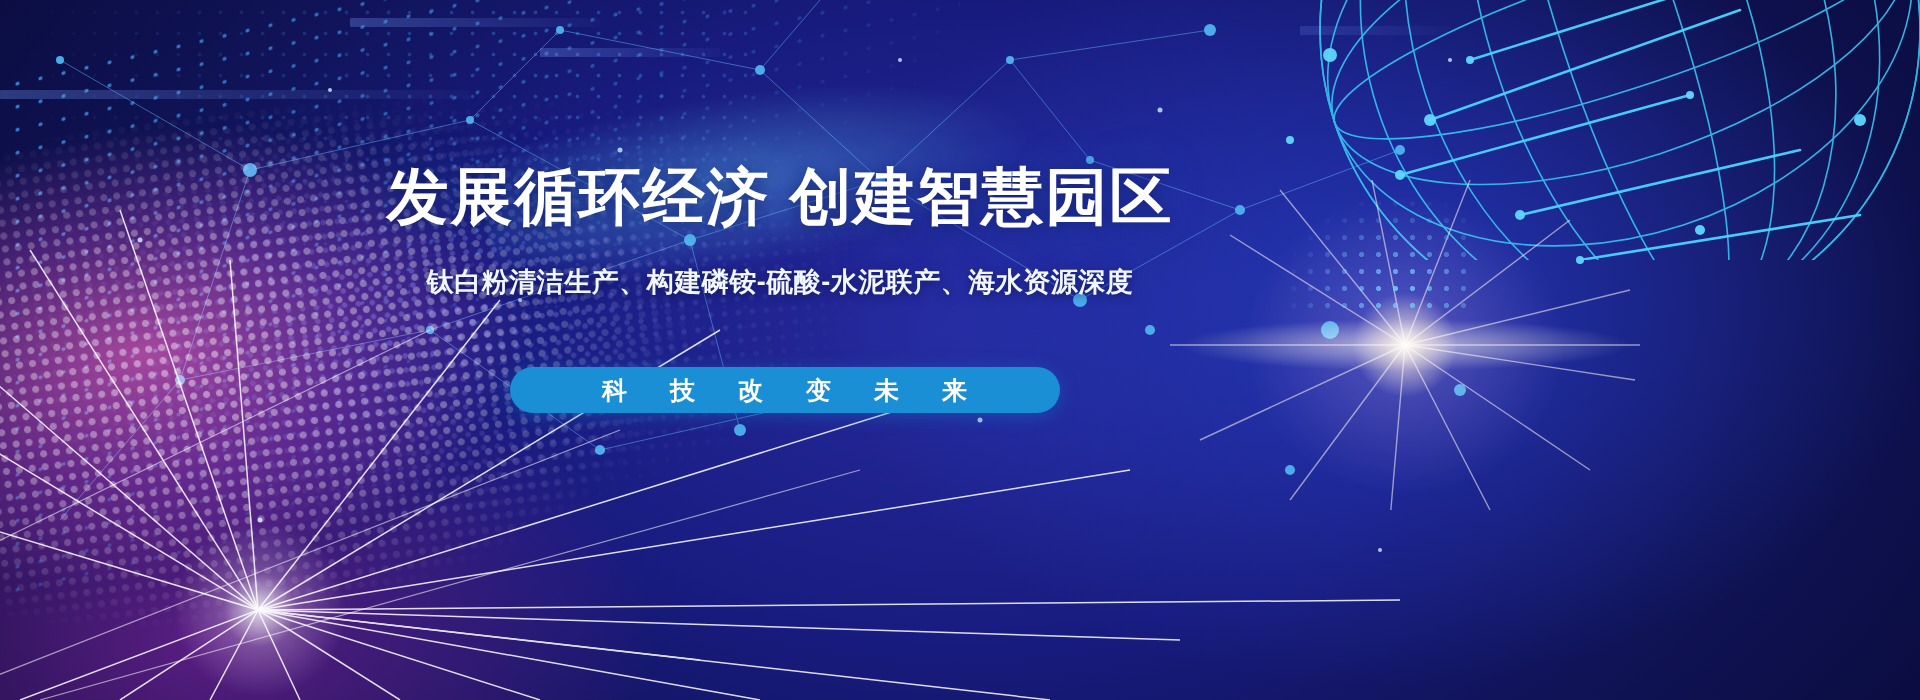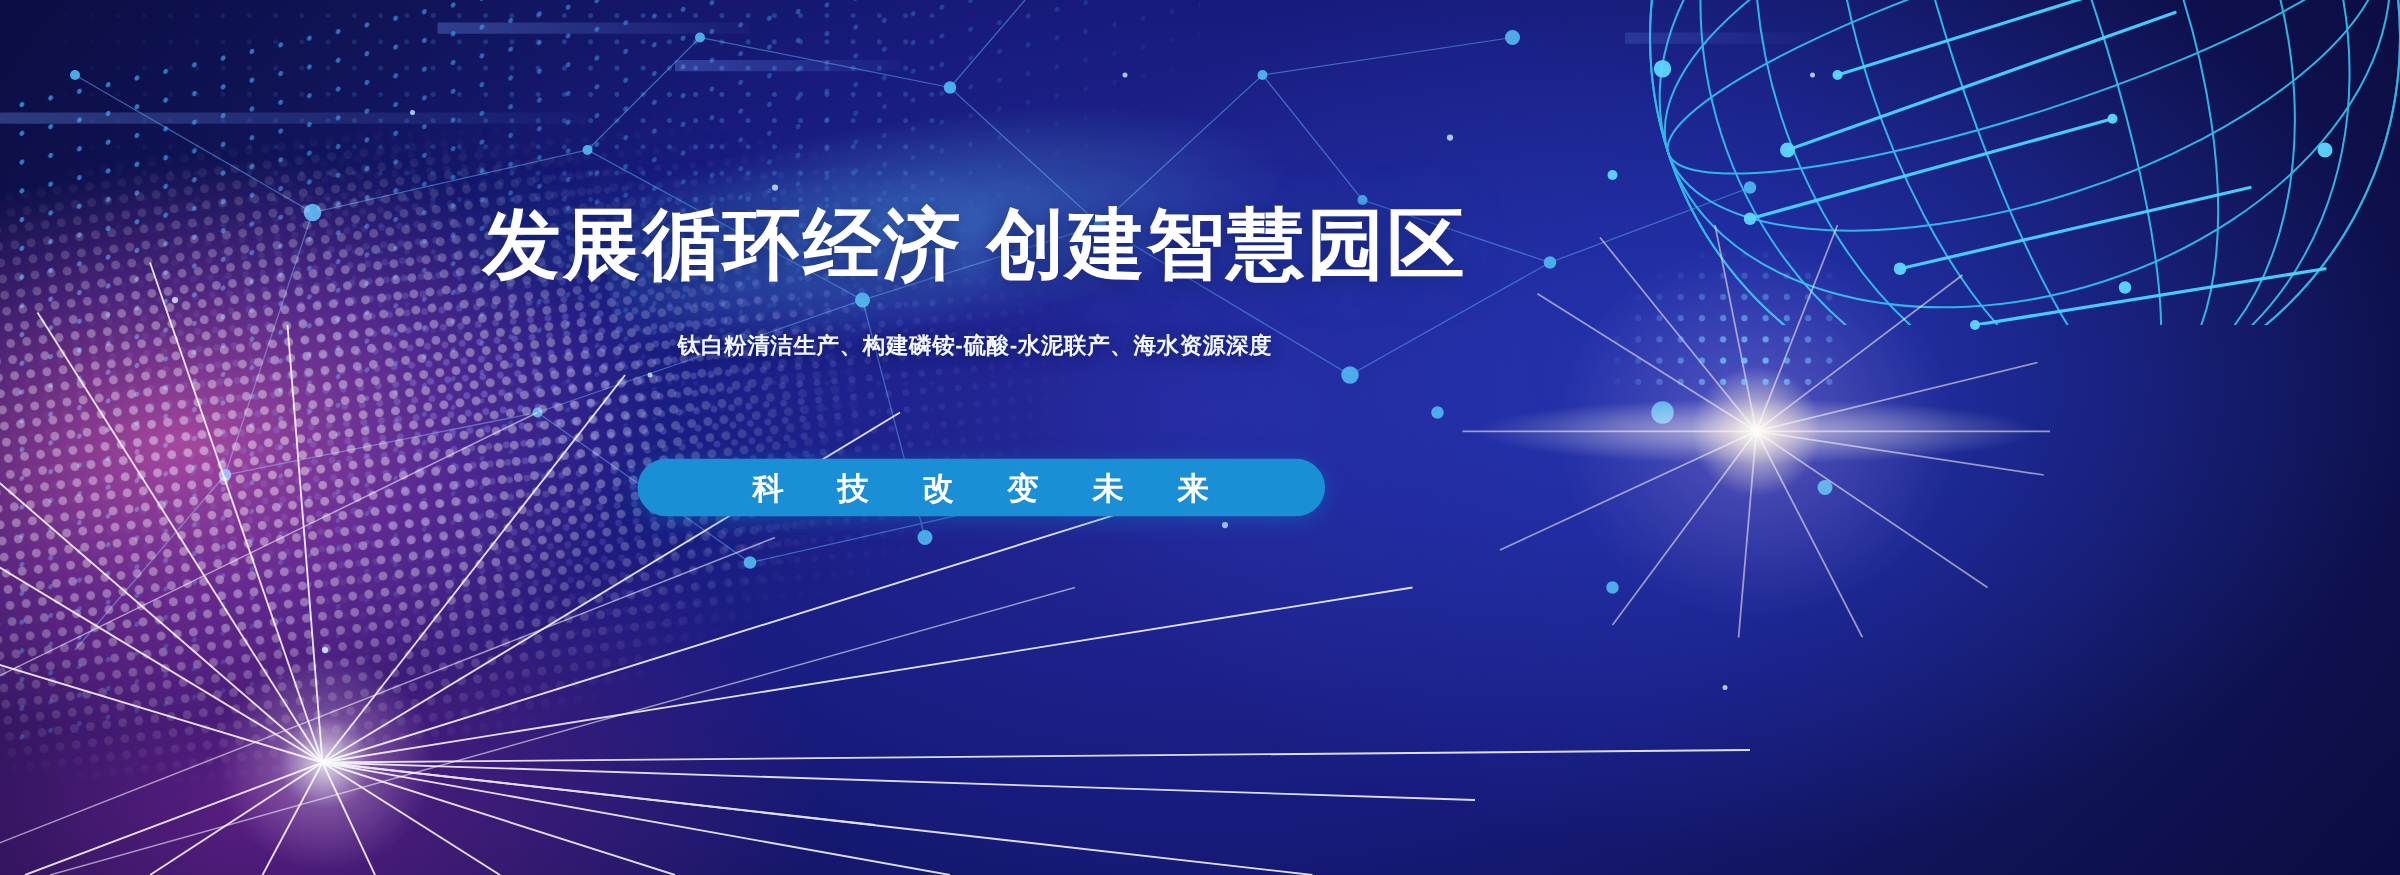--- a/index.html
+++ b/index.html
@@ -79,21 +79,21 @@
   
   #content{position:absolute;left:0;top:0;width:1740px;height:700px;}
   #headline{
     position:absolute;left:0;top:166px;width:1560px;text-align:center;
     color:#ffffff;font-size:62px;font-weight:700;letter-spacing:2px;line-height:1;
     text-shadow:0 2px 18px rgba(10,20,90,.75), 0 0 40px rgba(80,140,255,.35);
     white-space:nowrap;
   }
   .sub{
     position:absolute;left:0;width:1560px;text-align:center;
-    color:#f2f6ff;font-size:18px;font-weight:700;letter-spacing:.5px;
+    color:#f2f6ff;font-size:27px;font-weight:700;letter-spacing:.5px;
     text-shadow:0 2px 10px rgba(10,20,80,.7);white-space:nowrap;
   }
   #sub1{top:264px;}
   #sub2{top:310px;}
   #sub2 span{display:inline-block;margin-right:406px;}
 
   
   #btn{
     position:absolute;left:510px;top:367px;width:550px;height:46px;
     border:0;border-radius:23px;background:#1b8fd6;

